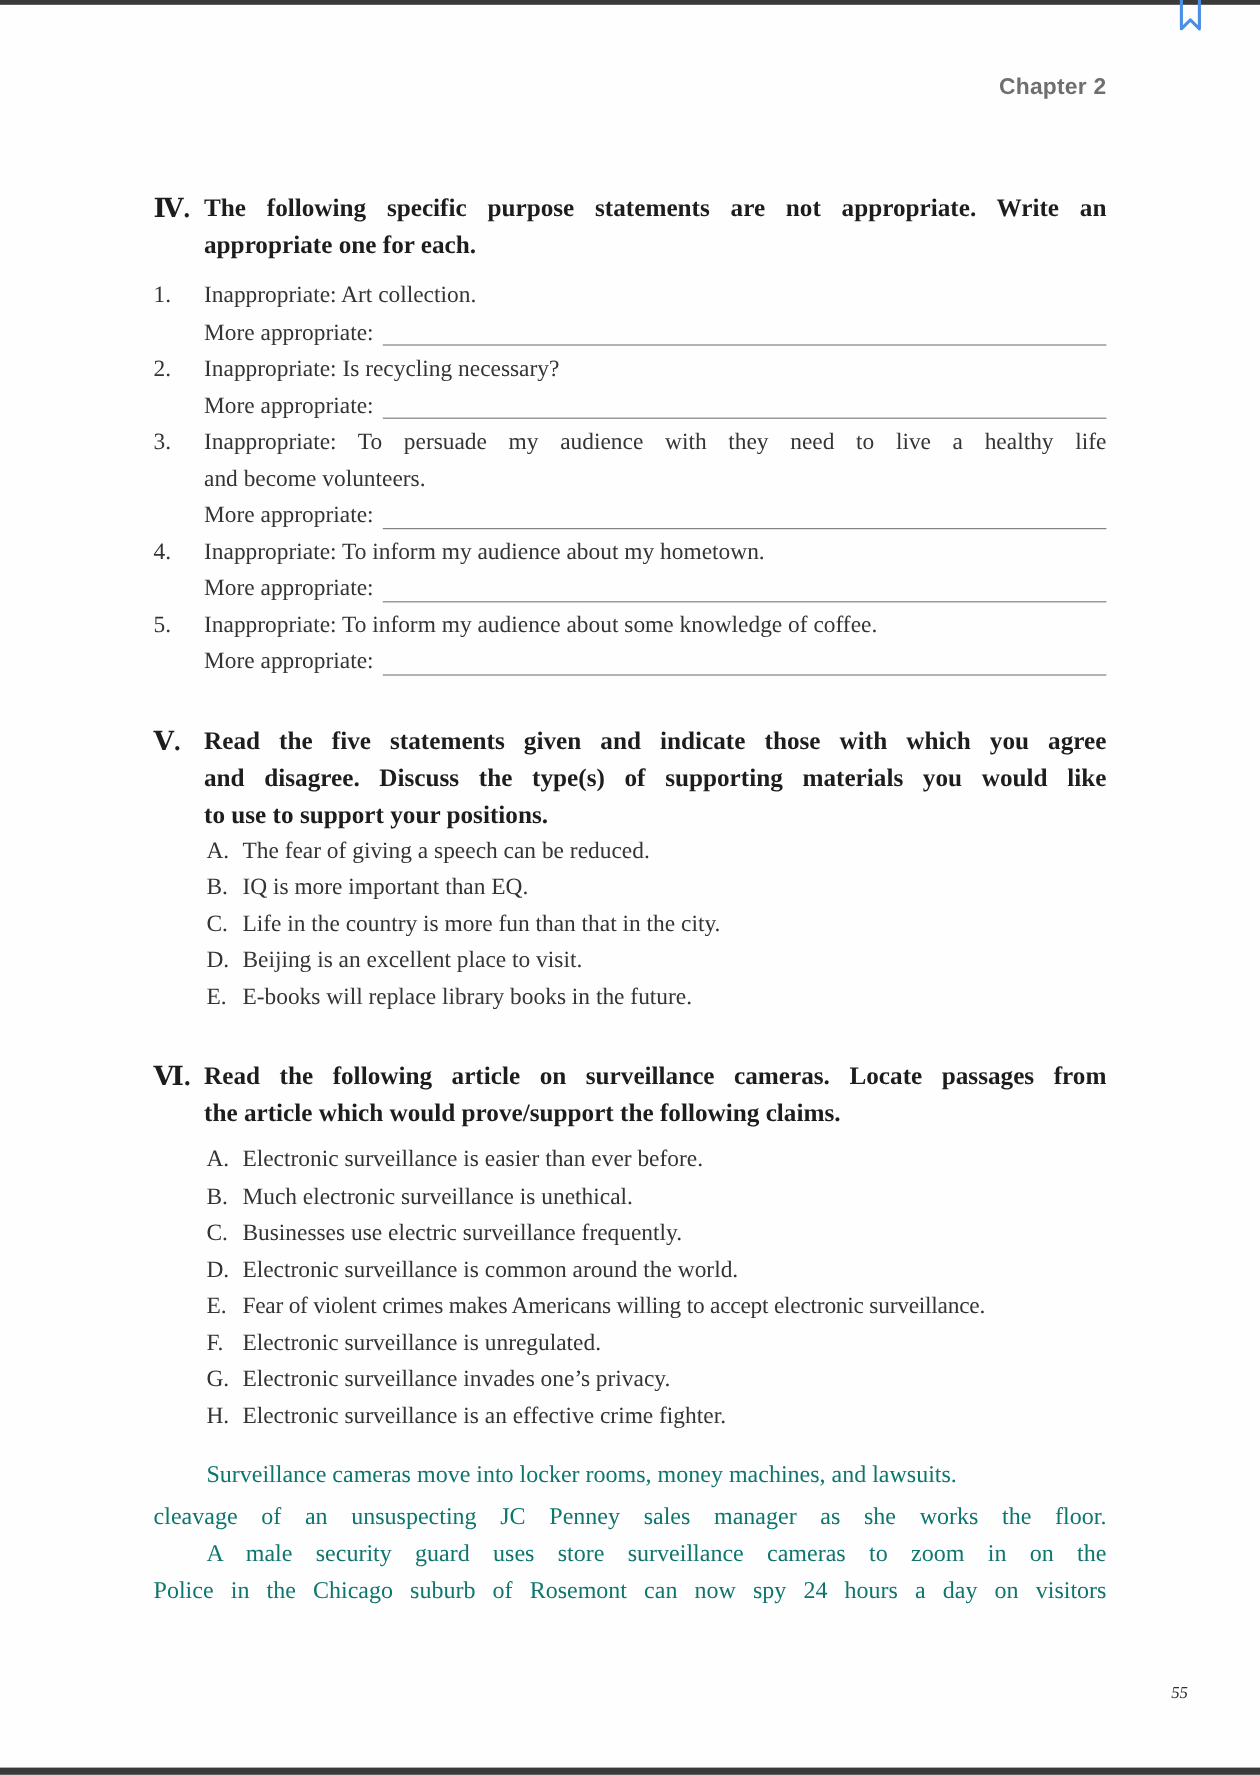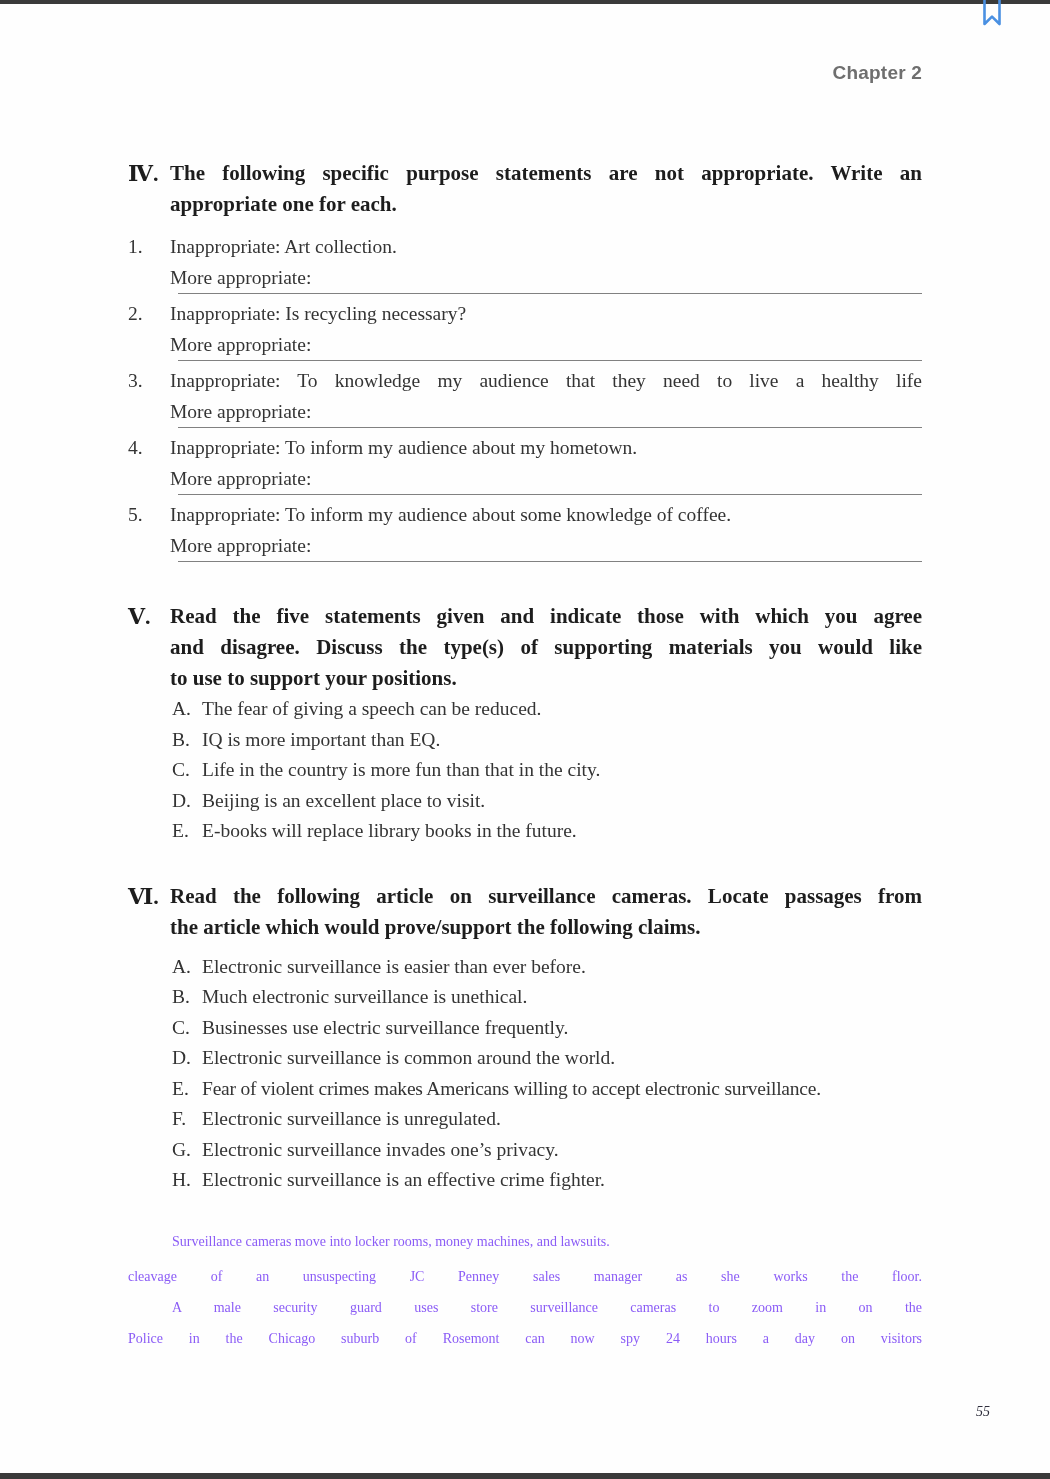--- a/index.html
+++ b/index.html
@@ -30,31 +30,31 @@
   .section-heading{display:flex;font-weight:bold;color:#1d1d1d;font-size:21px;line-height:31px;}
   .section-heading .numeral{width:42px;flex:none;font-size:22px;}
   .heading-lines{flex:1;}
   .jline{text-align:justify;text-align-last:justify;}
 
   .num-list{margin-top:12px;}
   .item{display:flex;font-size:19.5px;line-height:30.5px;color:#343434;}
   .item .num{width:42px;flex:none;}
   .item .body{flex:1;}
 
-  .blank-row{display:flex;margin-left:42px;font-size:19.5px;line-height:30.5px;color:#343434;flex-direction:column;}
+  .blank-row{display:flex;margin-left:42px;font-size:19.5px;line-height:30.5px;color:#343434;}
   .blank-row .rule{flex:1;margin-left:8px;margin-bottom:5px;border-bottom:1.5px solid #818181;}
 
   .sub-list{margin-left:44px;}
   .sub-list.gap-top{margin-top:9px;}
   .sub-item{display:flex;font-size:19.5px;line-height:30.5px;color:#343434;}
   .sub-item .letter{width:30px;flex:none;}
   .sub-item .text{flex:1;}
   .tight{letter-spacing:-0.2px;}
 
-  .article{margin-top:30px;font-size:14px;line-height:31px;color:#8b5cf6;}
+  .article{margin-top:18px;font-size:20px;line-height:31px;color:#0f766e;}
   .article-title{text-indent:44px;}
   .article-body{margin-top:4px;}
   .article-body .bline{text-align:justify;text-align-last:justify;}
   .article-body .bline.first{text-indent:44px;}
 
   .page-num{
     position:absolute;top:1404px;right:60px;
     font-style:italic;font-size:14px;color:#2e2e3c;
   }
 </style>
@@ -99,21 +99,22 @@
         <span class="body">Inappropriate: Is recycling necessary?</span>
       </div>
       <div class="blank-row">
         <span>More appropriate:</span>
         <span class="rule"></span>
       </div>
 
       <div class="item">
         <span class="num">3.</span>
         <span class="body">
-          <div class="jline">Inappropriate: To knowledge my audience that they need to live a healthy life</div>
+          <div class="jline">Inappropriate: To persuade my audience with they need to live a healthy life</div>
+          <div>and become volunteers.</div>
         </span>
       </div>
       <div class="blank-row">
         <span>More appropriate:</span>
         <span class="rule"></span>
       </div>
 
       <div class="item">
         <span class="num">4.</span>
         <span class="body">Inappropriate: To inform my audience about my hometown.</span>

